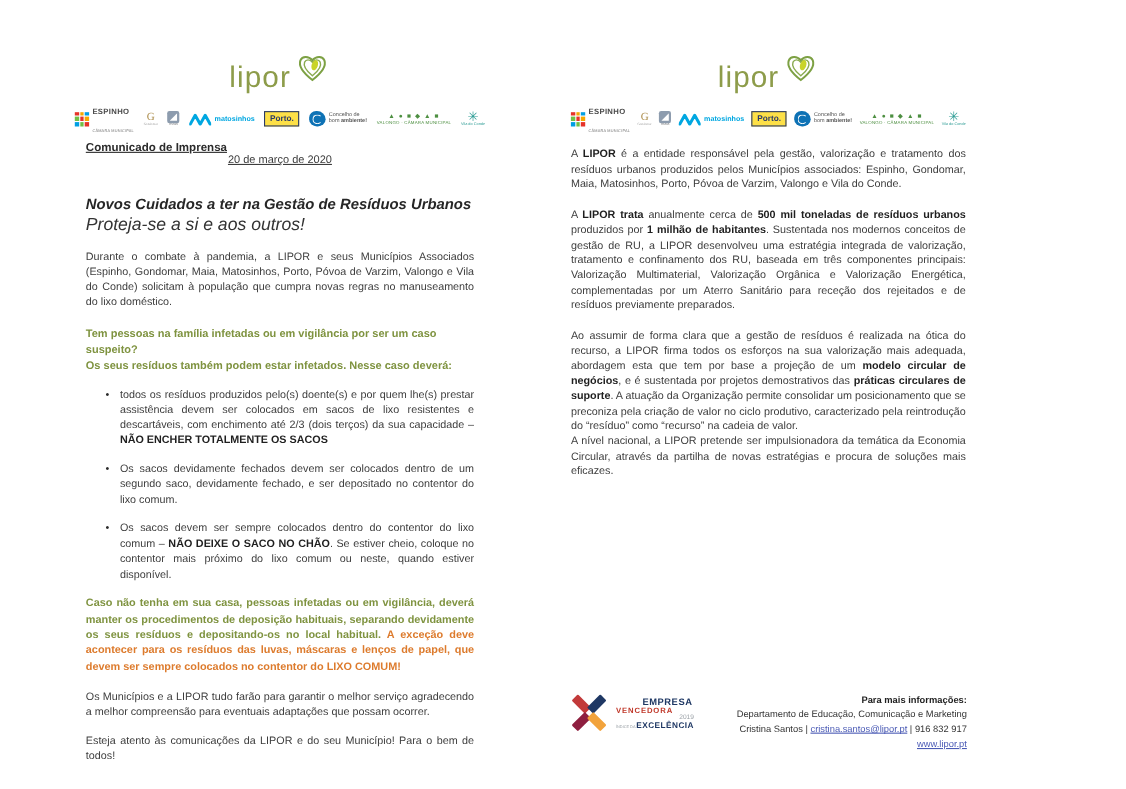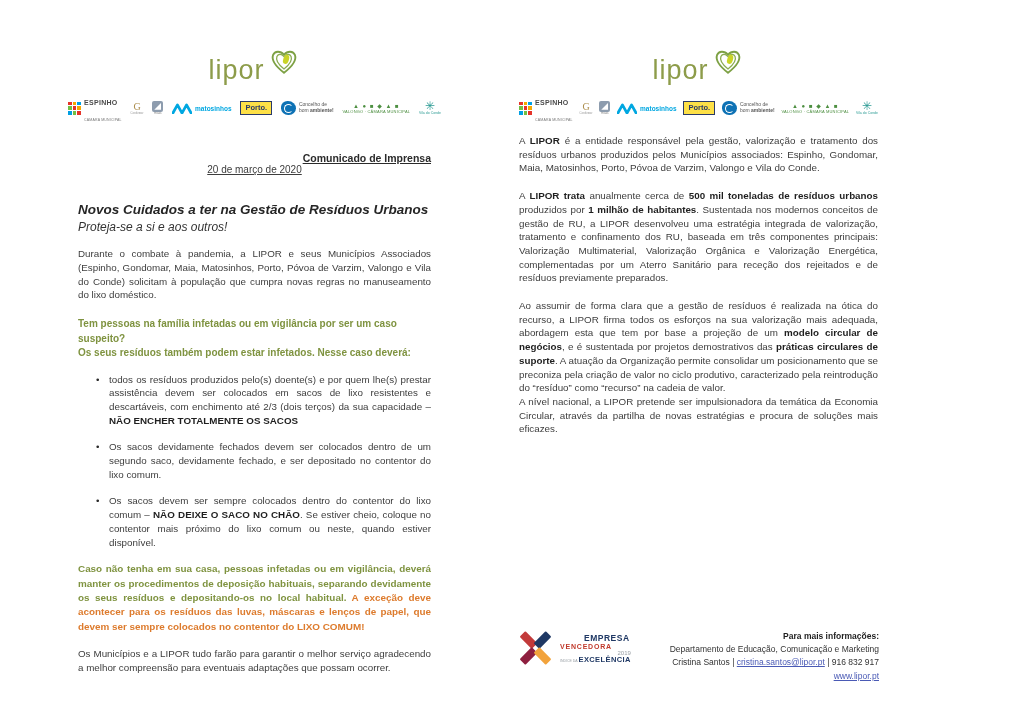--- a/index.html
+++ b/index.html
@@ -36,24 +36,24 @@
   .povoa-ic::after { content:""; position:absolute; left:3px; top:3px; width:7px; height:7px; border:1.5px solid #fff; border-right-color:transparent; border-radius:50%; }
   .povoa-txt { font-size:5px; color:#555; line-height:1.15; }
   .val-col { text-align:center; line-height:1; }
   .val-glyphs { font-size:6px; color:#4d8f41; letter-spacing:1px; }
   .val-name { font-size:4px; color:#4d8f41; letter-spacing:.2px; margin-top:1px; }
   .vdc-col { text-align:center; line-height:1; }
   .vdc-star { font-size:12px; color:#2f9d96; }
   .vdc-sub { font-size:3.5px; color:#2f9d96; }
 
   
-  .doc-type { text-align:right; font-weight:bold; text-decoration:underline; font-size:10.5px; color:#2b2b2b; margin-top:32px; }
+  .doc-type { text-align:left; font-weight:bold; text-decoration:underline; font-size:10.5px; color:#2b2b2b; margin-top:8px; }
   .doc-date { text-align:center; text-decoration:underline; font-size:10px; color:#3d3d3d; margin-top:0; }
   .title { font-weight:bold; font-style:italic; font-size:13.5px; color:#262626; margin-top:27px; line-height:1.2; }
-  .subtitle { font-style:italic; font-size:12px; color:#333; margin-top:2px; }
+  .subtitle { font-style:italic; font-size:16px; color:#333; margin-top:2px; }
   .para { font-size:9.8px; line-height:1.4; text-align:justify; text-align-last:left; margin-top:13px; }
   .alert-heading { font-weight:bold; font-size:10px; line-height:1.45; color:#7f9340; margin-top:15px; }
   .bullets { margin-top:12px; }
   .bullet { display:flex; margin:0 0 13px 18px; }
   .bullet-marker { width:13px; flex:none; font-size:9.8px; line-height:1.4; color:#2b2b2b; }
   .bullet-text { font-size:9.8px; line-height:1.4; text-align:justify; text-align-last:left; }
   .exception { font-weight:bold; font-size:9.9px; line-height:1.45; text-align:justify; text-align-last:left; margin-top:2px; }
 
   .seg-b { font-weight:bold; color:#1f1f1f; }
 
@@ -170,20 +170,21 @@
     </div>
     <div class="bullet">
       <span class="bullet-marker">•</span>
       <span class="bullet-text"><span>Os sacos devem ser sempre colocados dentro do contentor do lixo comum – </span><span class="seg-b">NÃO DEIXE O SACO NO CHÃO</span><span>. Se estiver cheio, coloque no contentor mais próximo do lixo comum ou neste, quando estiver disponível.</span></span>
     </div>
   </div>
 
   <div class="exception"><span style="color: rgb(127, 147, 64);">Caso não tenha em sua casa, pessoas infetadas ou em vigilância, deverá manter os procedimentos de deposição habituais, separando devidamente os seus resíduos e depositando-os no local habitual.  </span><span style="color: rgb(221, 123, 45);">A exceção deve acontecer para os resíduos das luvas, máscaras e lenços de papel, que devem ser sempre colocados no contentor do LIXO COMUM!</span></div>
 
   <div class="para">Os Municípios e a LIPOR tudo farão para garantir o melhor serviço agradecendo a melhor compreensão para eventuais adaptações que possam ocorrer.</div>
+  <div class="para">Esteja atento às comunicações da LIPOR e do seu Município! Para o bem de todos!</div>
 </div>
 
 <div class="page page-right">
 
   <div class="lipor-logo">
     <span class="lipor-word">lipor</span>
     <svg class="lipor-heart" viewBox="0 0 24 22">
       <path d="M12 20 C5.5 15 3 11 4.3 7.4 C5.5 4.6 9.4 4.3 12 7.3 C14.6 4.3 18.5 4.6 19.7 7.4 C21 11 18.5 15 12 20 Z" fill="none" stroke="#7da144" stroke-width="1.3"></path>
       <path d="M12 17.3 C7.6 13.8 6 11 7 8.5 C7.9 6.6 10.3 6.5 12 8.6 C13.7 6.5 16.1 6.6 17 8.5 C18 11 16.4 13.8 12 17.3 Z" fill="none" stroke="#8aab50" stroke-width="0.9"></path>
       <ellipse cx="13.5" cy="10.5" rx="2" ry="3.4" transform="rotate(18 13.5 10.5)" fill="#c9d428"></ellipse>

